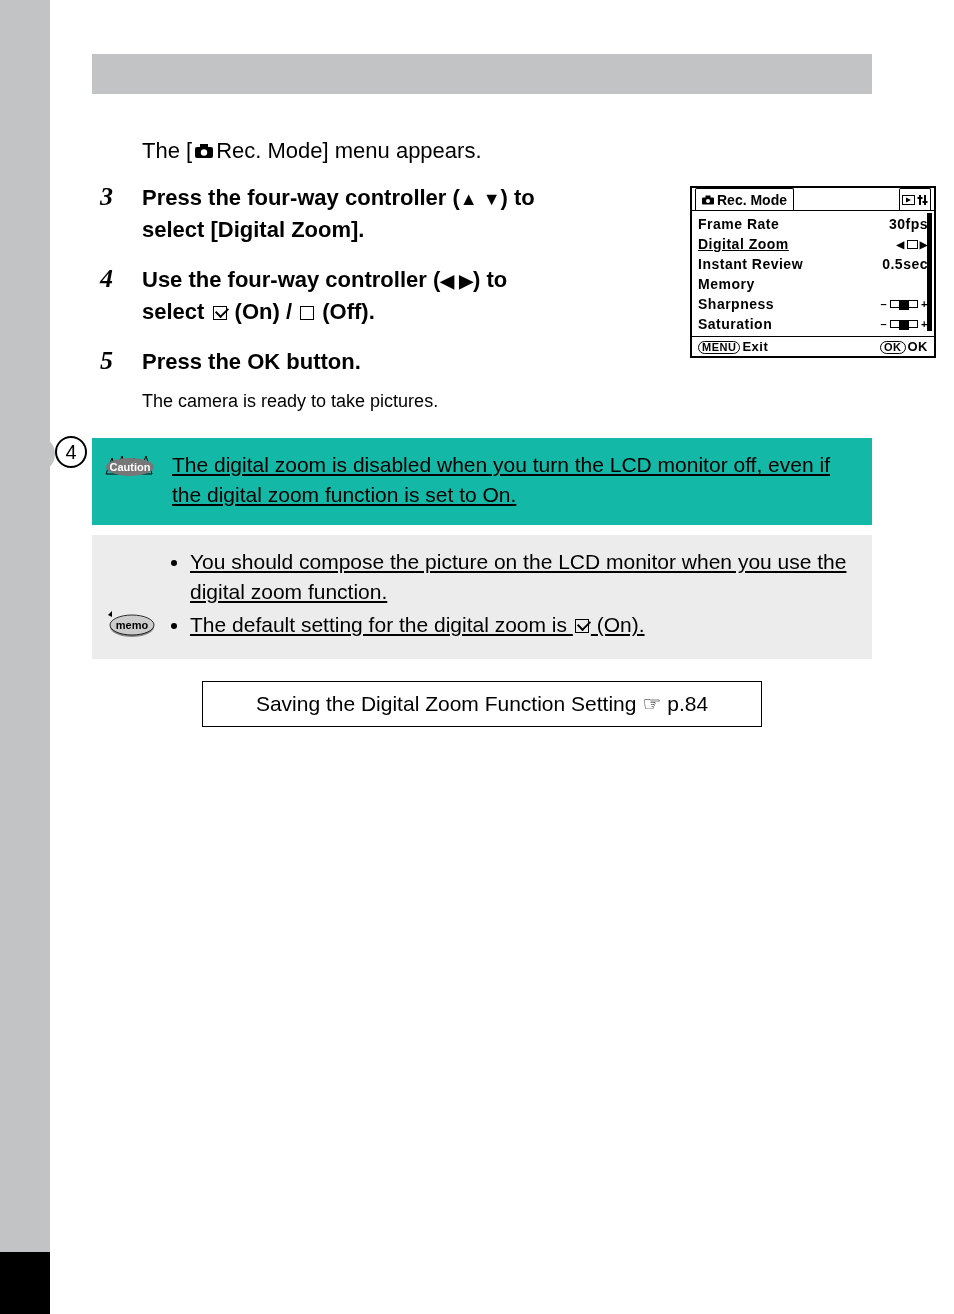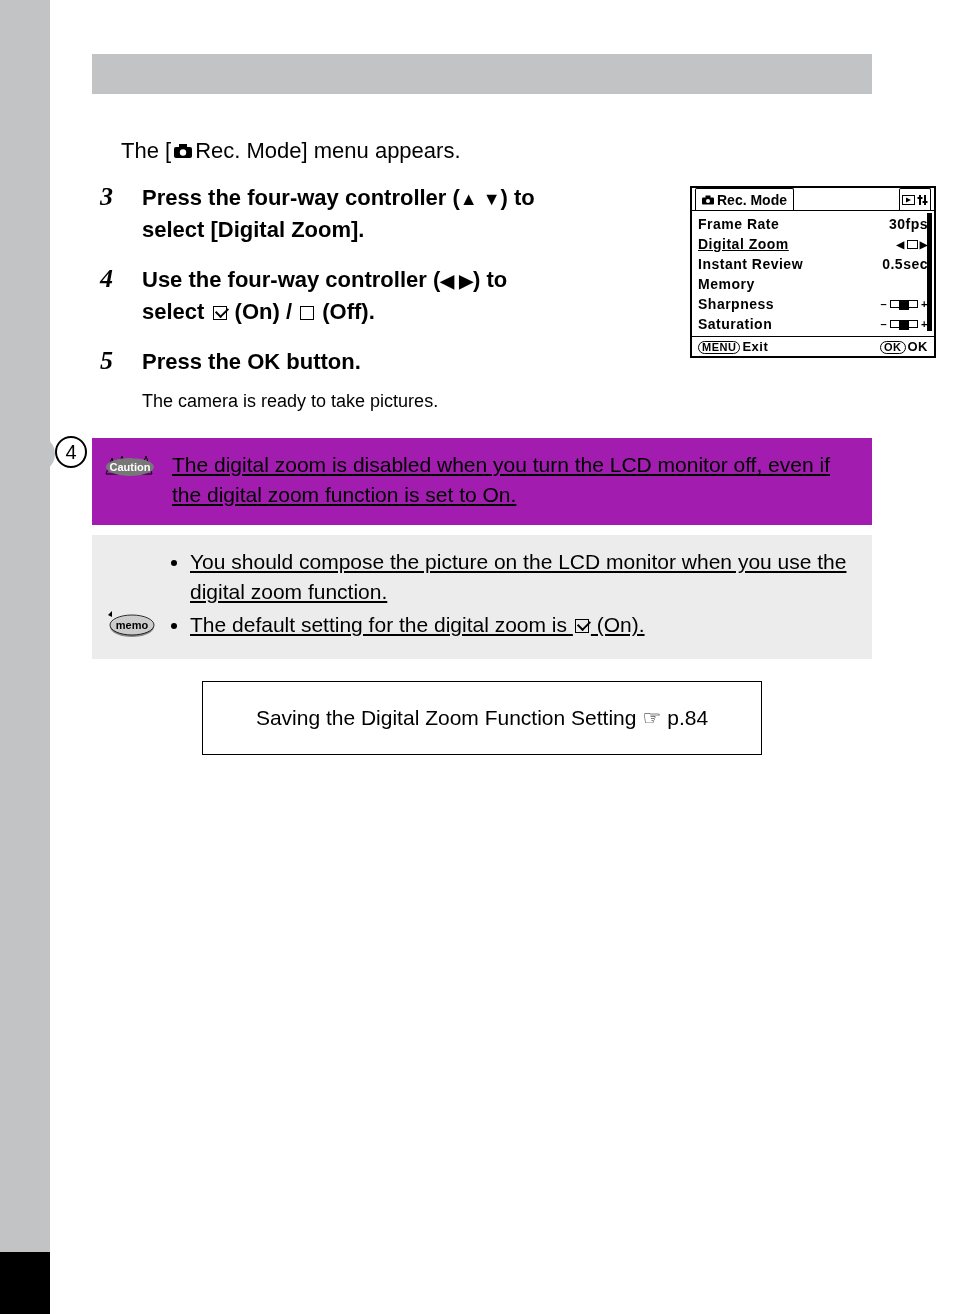--- a/index.html
+++ b/index.html
@@ -31,21 +31,21 @@
     width: 780px; height: 40px;
     background: #c2c3c4;
   }
   .content {
     position: absolute;
     left: 92px; top: 120px;
     width: 780px;
   }
   .intro-line {
     font-size: 22px;
-    margin-left: 29px;
+    margin-left: 50px;
     margin-top: 18px;
     display: flex;
     align-items: center;
     gap: 2px;
   }
   .step-row {
     display: flex;
     align-items: flex-start;
     margin-top: 18px;
   }
@@ -188,21 +188,21 @@
     width: 11px; height: 9px;
     border: 1.3px solid #000;
     vertical-align: middle;
   }
   .small-tri {
     font-size: 10px;
     display: inline-block;
     vertical-align: middle;
   }
   .caution-block {
-    background: #a21caf;
+    background: #14b8a6;
     display: flex;
     align-items: flex-start;
     padding: 12px 18px 16px 10px;
     margin-top: 26px;
     gap: 14px;
   }
   .memo-block {
     background: #ececec;
     display: flex;
     align-items: flex-end;
@@ -215,21 +215,21 @@
     font-size: 21px;
     line-height: 1.4;
     text-decoration: underline;
   }
   .memo-text ul { margin: 0; padding-left: 18px; }
   .memo-text li { margin-bottom: 4px; }
   .ref-box {
     border: 1.5px solid #000;
     width: 560px;
     margin: 22px auto 0 auto;
-    padding: 24px 14px;
+    padding: 10px 14px;
     font-size: 21px;
     display: flex;
     align-items: center;
     justify-content: center;
     gap: 6px;
   }
   .check-tick {
     display: inline-block;
     width: 14px; height: 14px;
     border: 1.3px solid #000;

